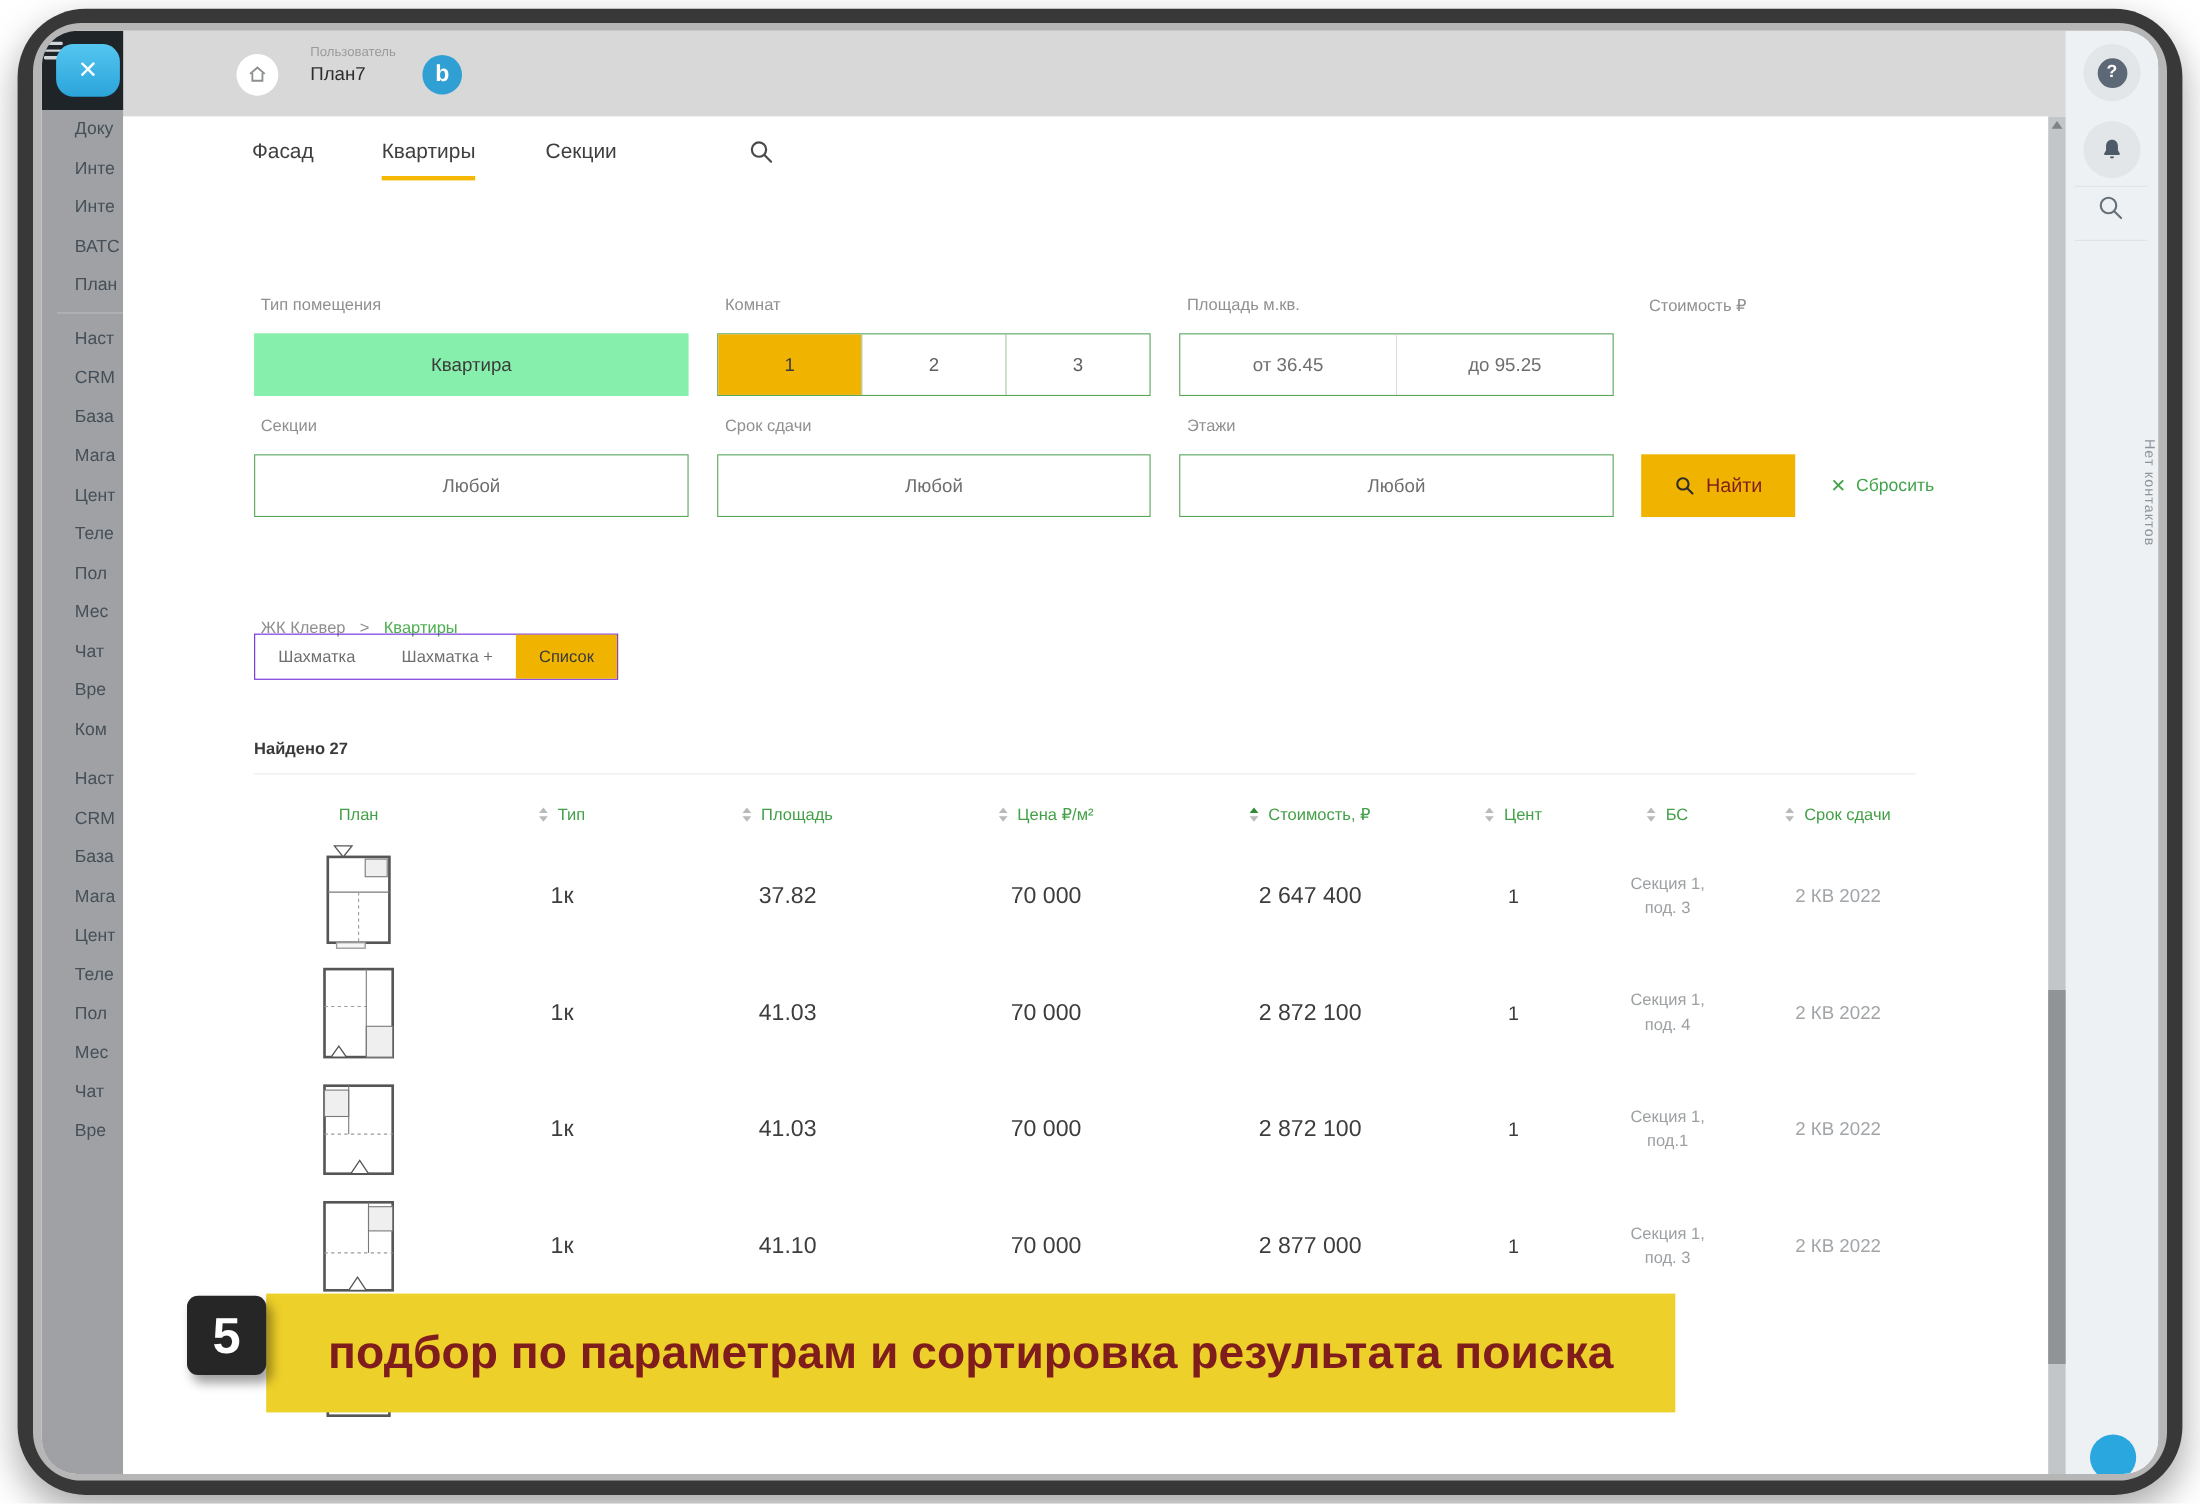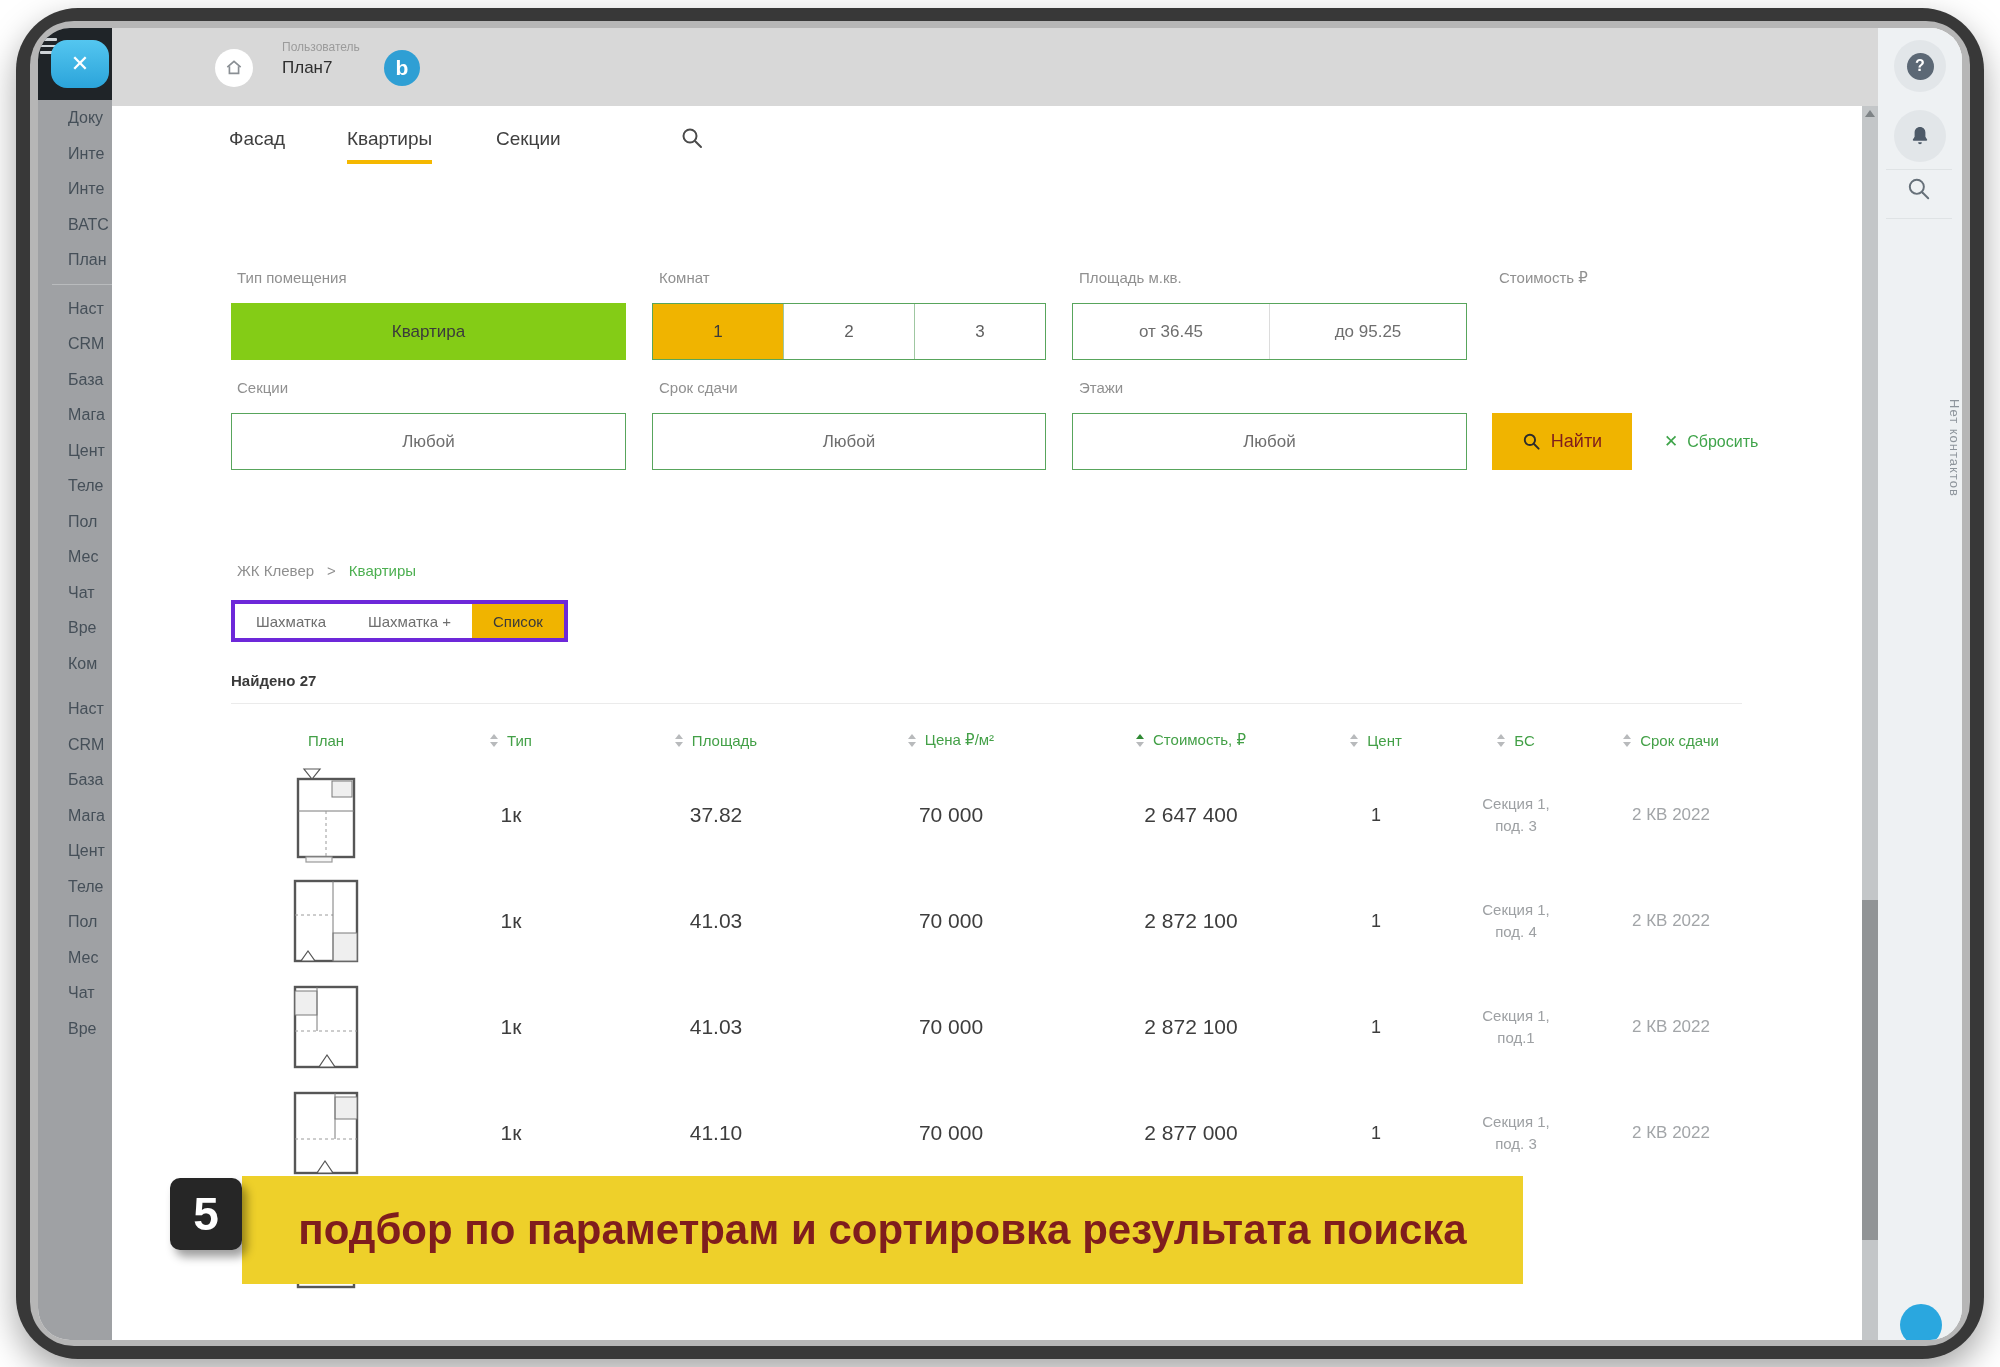--- a/index.html
+++ b/index.html
@@ -55,40 +55,40 @@
 
   
   .content{position:absolute;left:74px;top:78px;width:1750px;height:1234px;background:#fff;}
   .tab{position:absolute;top:22px;font-size:19px;color:#3f3f3f;cursor:pointer;padding-bottom:10px;}
   .tab.active{border-bottom:4px solid #f5b800;}
   .tab-search{position:absolute;left:568px;top:20px;color:#4a4a4a;cursor:pointer;}
 
   .flabel{position:absolute;font-size:15px;color:#909090;}
   .fbox{position:absolute;height:57px;border:1px solid #58a55c;box-sizing:border-box;background:#fff;
         display:flex;align-items:center;justify-content:center;font-size:17px;color:#6e6e6e;cursor:pointer;}
-  .fbox.solid{background:#84cc16;border:none;color:#3b3b3b;}
+  .fbox.solid{background:#86efac;border:none;color:#3b3b3b;}
   .seg{position:absolute;height:57px;border:1px solid #58a55c;box-sizing:border-box;display:flex;cursor:pointer;}
   .seg .cell{flex:1;display:flex;align-items:center;justify-content:center;font-size:17px;color:#5f5f5f;
              border-left:1px solid #9fc7a1;}
   .seg .cell:first-child{border-left:none;}
   .seg .cell.sel{background:#f0b400;color:#3b3b3b;border-left:none;}
   .range{position:absolute;height:57px;border:1px solid #58a55c;box-sizing:border-box;display:flex;}
   .range .half{flex:1;display:flex;align-items:center;justify-content:center;font-size:17px;color:#6e6e6e;cursor:text;}
   .range .half + .half{border-left:1px solid #dcdcdc;}
   .find-btn{position:absolute;left:1380px;top:307px;width:140px;height:57px;background:#f0b400;border:none;
             display:flex;align-items:center;justify-content:center;gap:10px;font-size:18px;color:#7f1d1d;cursor:pointer;}
   .reset-btn{position:absolute;left:1552px;top:307px;height:57px;display:flex;align-items:center;gap:9px;
              color:#3fa44a;font-size:16px;cursor:pointer;}
   .reset-x{font-size:17px;font-weight:bold;}
 
   .breadcrumb{position:absolute;left:125px;top:456px;font-size:15px;color:#8f8f8f;display:flex;gap:13px;}
   .breadcrumb .cur{color:#4caf50;cursor:pointer;}
   .breadcrumb .root{cursor:pointer;}
 
-  .vtoggle{position:absolute;left:119px;top:494px;height:42px;border:4px solid #6d28d9;box-sizing:border-box;
+  .vtoggle{position:absolute;left:119px;top:470px;height:42px;border:1px solid #6d28d9;box-sizing:border-box;
            display:flex;cursor:pointer;}
   .vtoggle .opt{display:flex;align-items:center;justify-content:center;padding:0 21px;font-size:15px;color:#6e6e6e;}
   .vtoggle .opt.sel{background:#f0b400;color:#3a3a3a;}
 
   .found{position:absolute;left:119px;top:566px;font-size:15px;font-weight:bold;color:#3a3a3a;}
   .found-line{position:absolute;left:119px;top:597px;width:1511px;height:1px;background:#ebebeb;}
 
   .tgrid{display:grid;grid-template-columns:190px 180px 230px 240px 240px 130px 150px 160px;}
   .thead{position:absolute;left:119px;top:612px;width:1520px;height:44px;align-items:center;}
   .th{display:flex;align-items:center;justify-content:center;font-size:15px;color:#43a047;cursor:pointer;}

